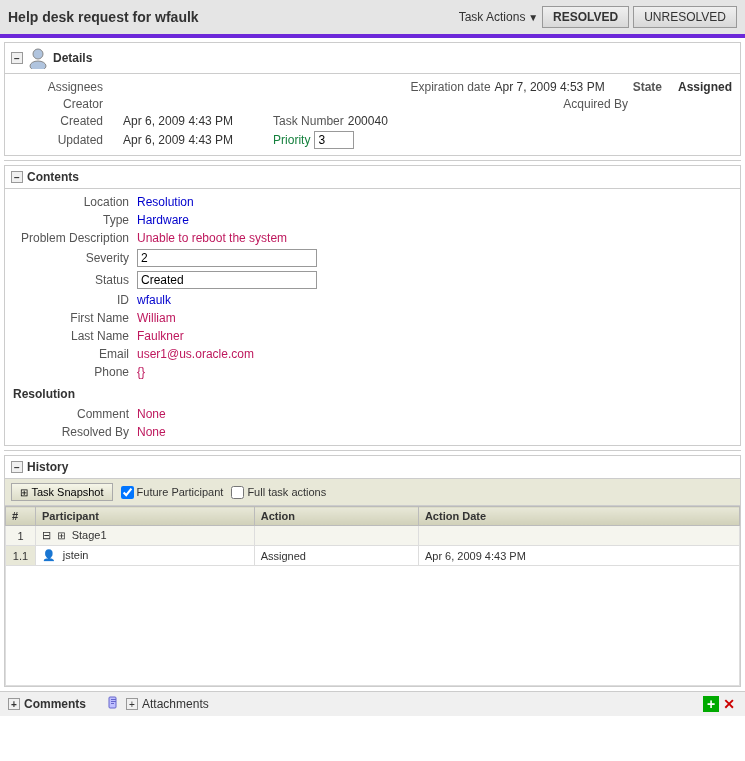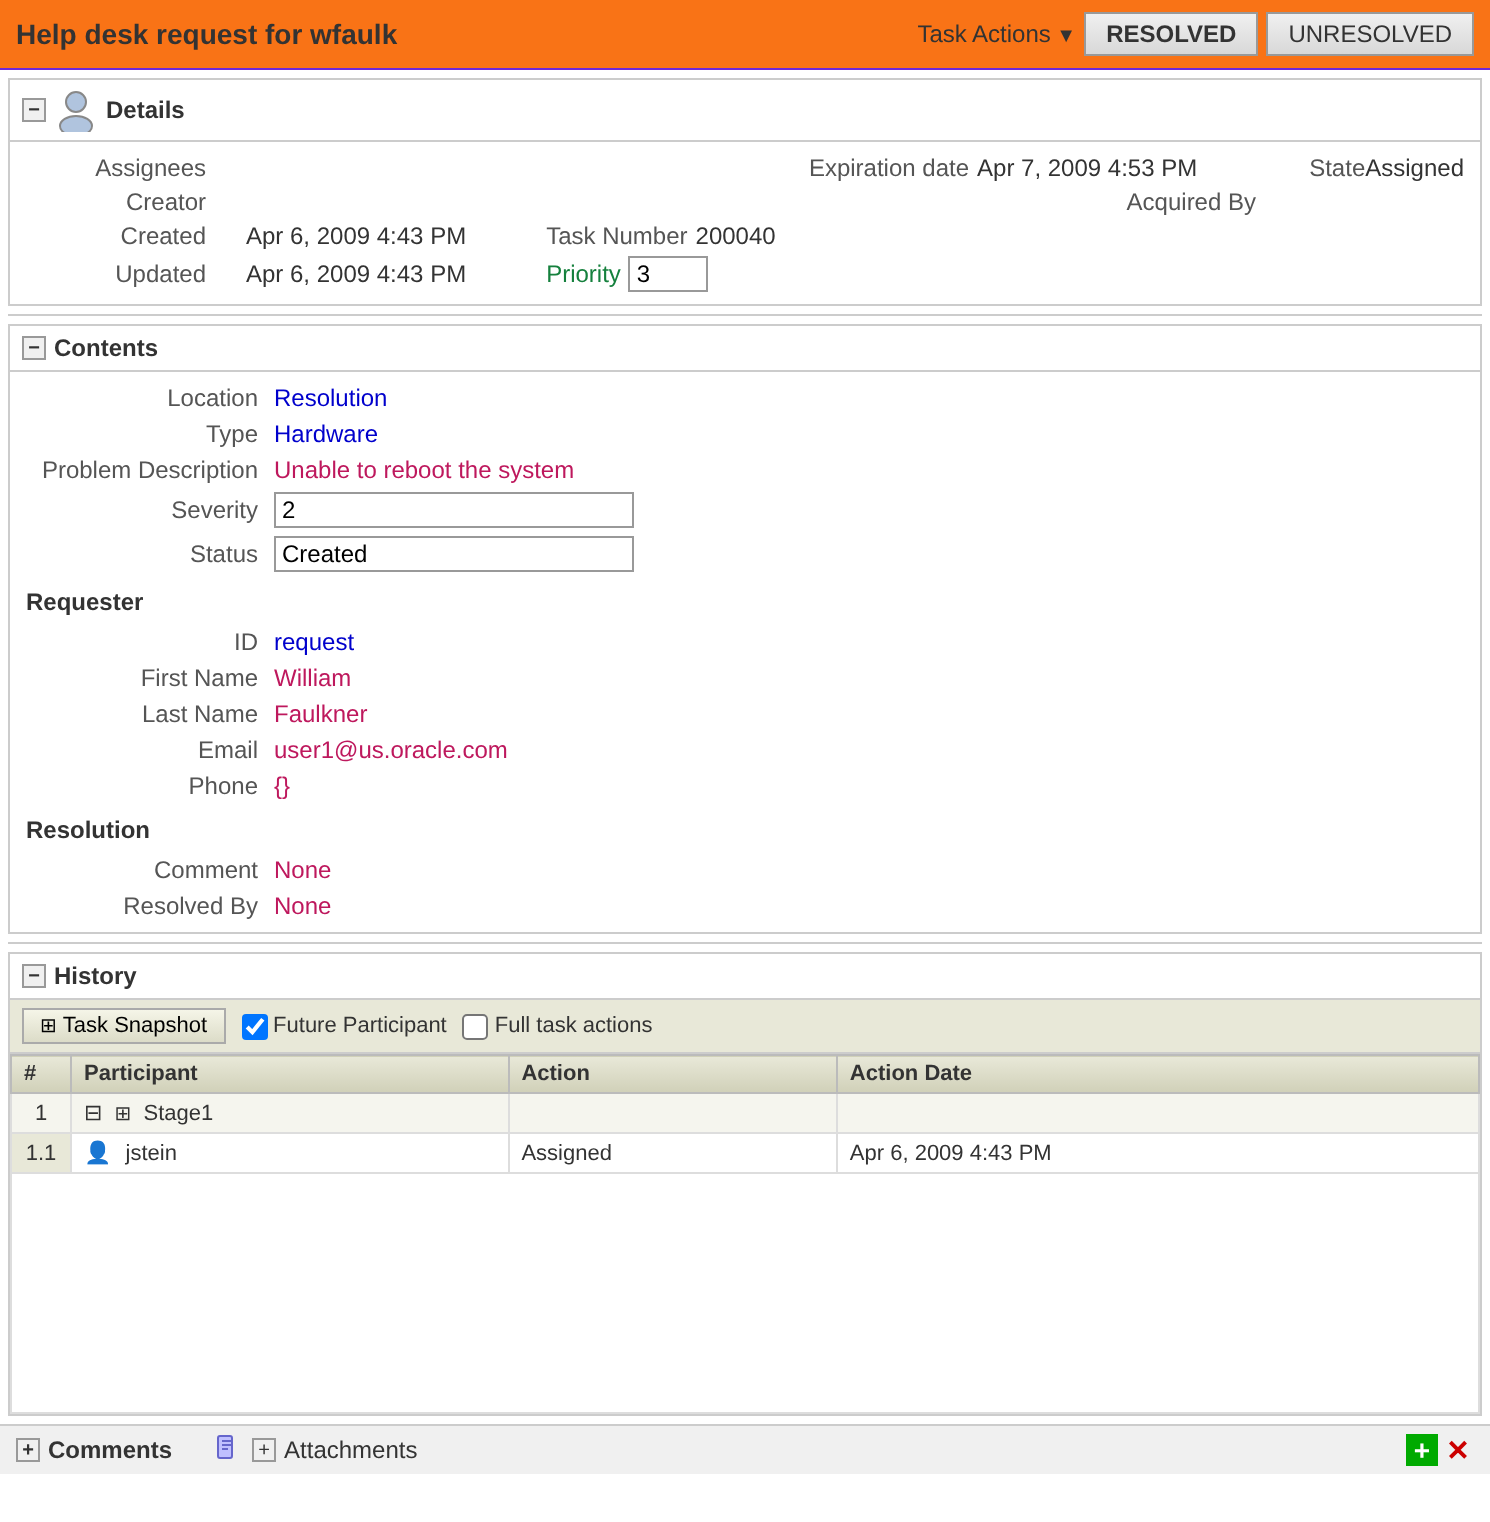--- a/index.html
+++ b/index.html
@@ -11,22 +11,22 @@
       width: 745px;
       min-height: 761px;
     }
 
     
     .page-header {
       display: flex;
       align-items: center;
       justify-content: space-between;
       padding: 6px 8px;
-      border-bottom: 1px solid #6d28d9;
-      background: #f97316;
+      border-bottom: 4px solid #6d28d9;
+      background: #e5e5e5;
     }
     .page-title {
       font-size: 14px;
       font-weight: bold;
       color: #333;
     }
     .header-actions {
       display: flex;
       align-items: center;
       gap: 4px;
@@ -272,21 +272,21 @@
   </div>
   <div style="padding: 6px 8px;">
 
     <div style="display:flex; gap:20px; align-items:center; margin-bottom:3px;">
       <div style="min-width:90px; text-align:right; color:#555; font-size:12px;">Assignees</div>
       <div style="flex:1;">&nbsp;</div>
       <div style="display:flex; gap:4px; align-items:center;">
         <span style="color:#555; font-size:12px;">Expiration date</span>
         <span style="font-size:12px;">Apr 7, 2009 4:53 PM</span>
       </div>
-      <div style="display:flex; gap:0; align-items:center; margin-left:36px;">
+      <div style="display:flex; gap:16px; align-items:center; margin-left:8px;font-weight:bold;">
         <span style="color:#555; font-size:12px;">State</span>
         <span style="font-size:12px;">Assigned</span>
       </div>
     </div>
 
     <div style="display:flex; gap:20px; align-items:center; margin-bottom:3px;">
       <div style="min-width:90px; text-align:right; color:#555; font-size:12px;">Creator</div>
       <div style="flex:1;">&nbsp;</div>
       <div style="display:flex; gap:4px; align-items:center;">
         <span style="color:#555; font-size:12px;">Acquired By</span>
@@ -332,24 +332,23 @@
 
     <span class="contents-lbl">Problem Description</span>
     <span class="contents-val">Unable to reboot the system</span>
 
     <span class="contents-lbl">Severity</span>
     <input class="contents-input" type="text" value="2" style="">
 
     <span class="contents-lbl">Status</span>
     <input class="contents-input" type="text" value="Created" style="">
 
-    <div class="section-sub-header">Requester</div>
 
     <span class="contents-lbl">ID</span>
-    <span class="contents-val-link">request</span>
+    <span class="contents-val-link">wfaulk</span>
 
     <span class="contents-lbl">First Name</span>
     <span class="contents-val">William</span>
 
     <span class="contents-lbl">Last Name</span>
     <span class="contents-val">Faulkner</span>
 
     <span class="contents-lbl">Email</span>
     <span class="contents-val">user1@us.oracle.com</span>
 

